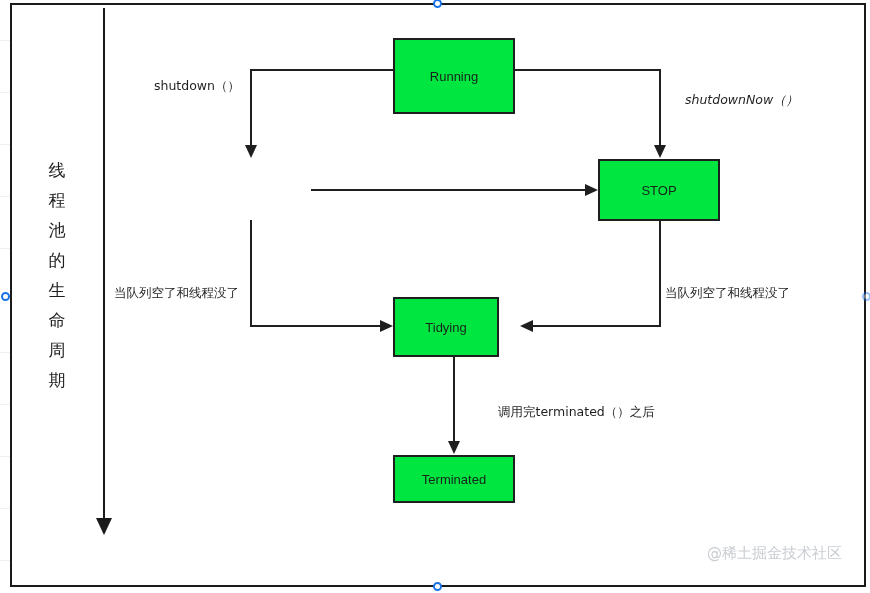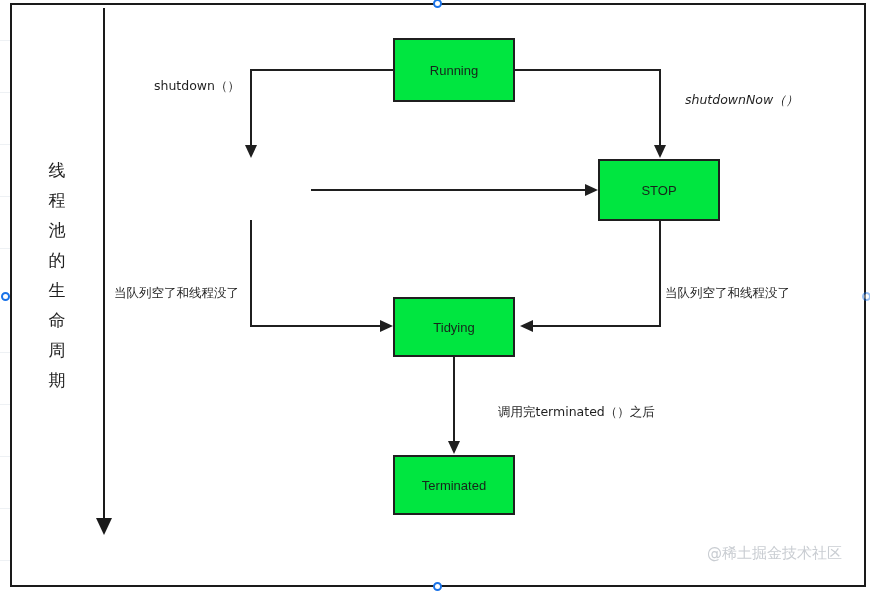--- a/index.html
+++ b/index.html
@@ -223,32 +223,32 @@
 
   <div class="ln v" style="left:659px; top:220px; height:107px;"></div>
   <div class="ln h" style="left:531px; top:325px; width:130px;"></div>
   <div class="arw left" style="left:520px; top:320px;"></div>
   <div class="elabel" style="left:665px; top:285px;">当队列空了和线程没了</div>
 
   <div class="ln v" style="left:453px; top:356px; height:87px;"></div>
   <div class="arw down" style="left:448px; top:441px;"></div>
   <div class="elabel" style="left:498px; top:404px;">调用完terminated（）之后</div>
 
-  <div class="node" style="left:393px; top:38px; width:122px; height:64px;">
+  <div class="node" style="left:393px; top:38px; width:122px; height:76px;">
     <span>Running</span>
   </div>
 
 
   <div class="node" style="left:598px; top:159px; width:122px; height:62px;text-align:center;">
     <span>STOP</span>
   </div>
 
-  <div class="node" style="left:393px; top:297px; width:122px; height:60px;">
+  <div class="node" style="left:393px; top:297px; width:106px; height:60px;">
     <span>Tidying</span>
   </div>
 
-  <div class="node" style="left:393px; top:455px; width:122px; height:60px;">
+  <div class="node" style="left:393px; top:455px; width:122px; height:48px;">
     <span>Terminated</span>
   </div>
 
   <div class="watermark">@稀土掘金技术社区</div>
 
 </div>
 
 </body></html>

